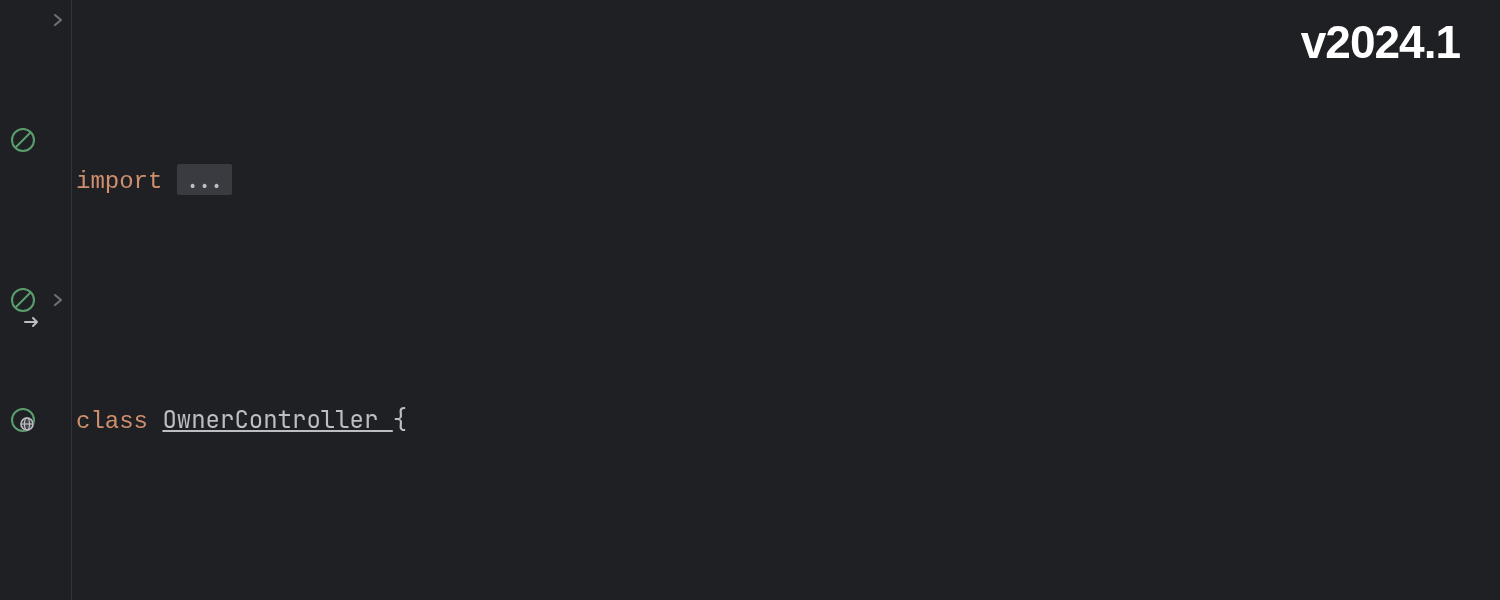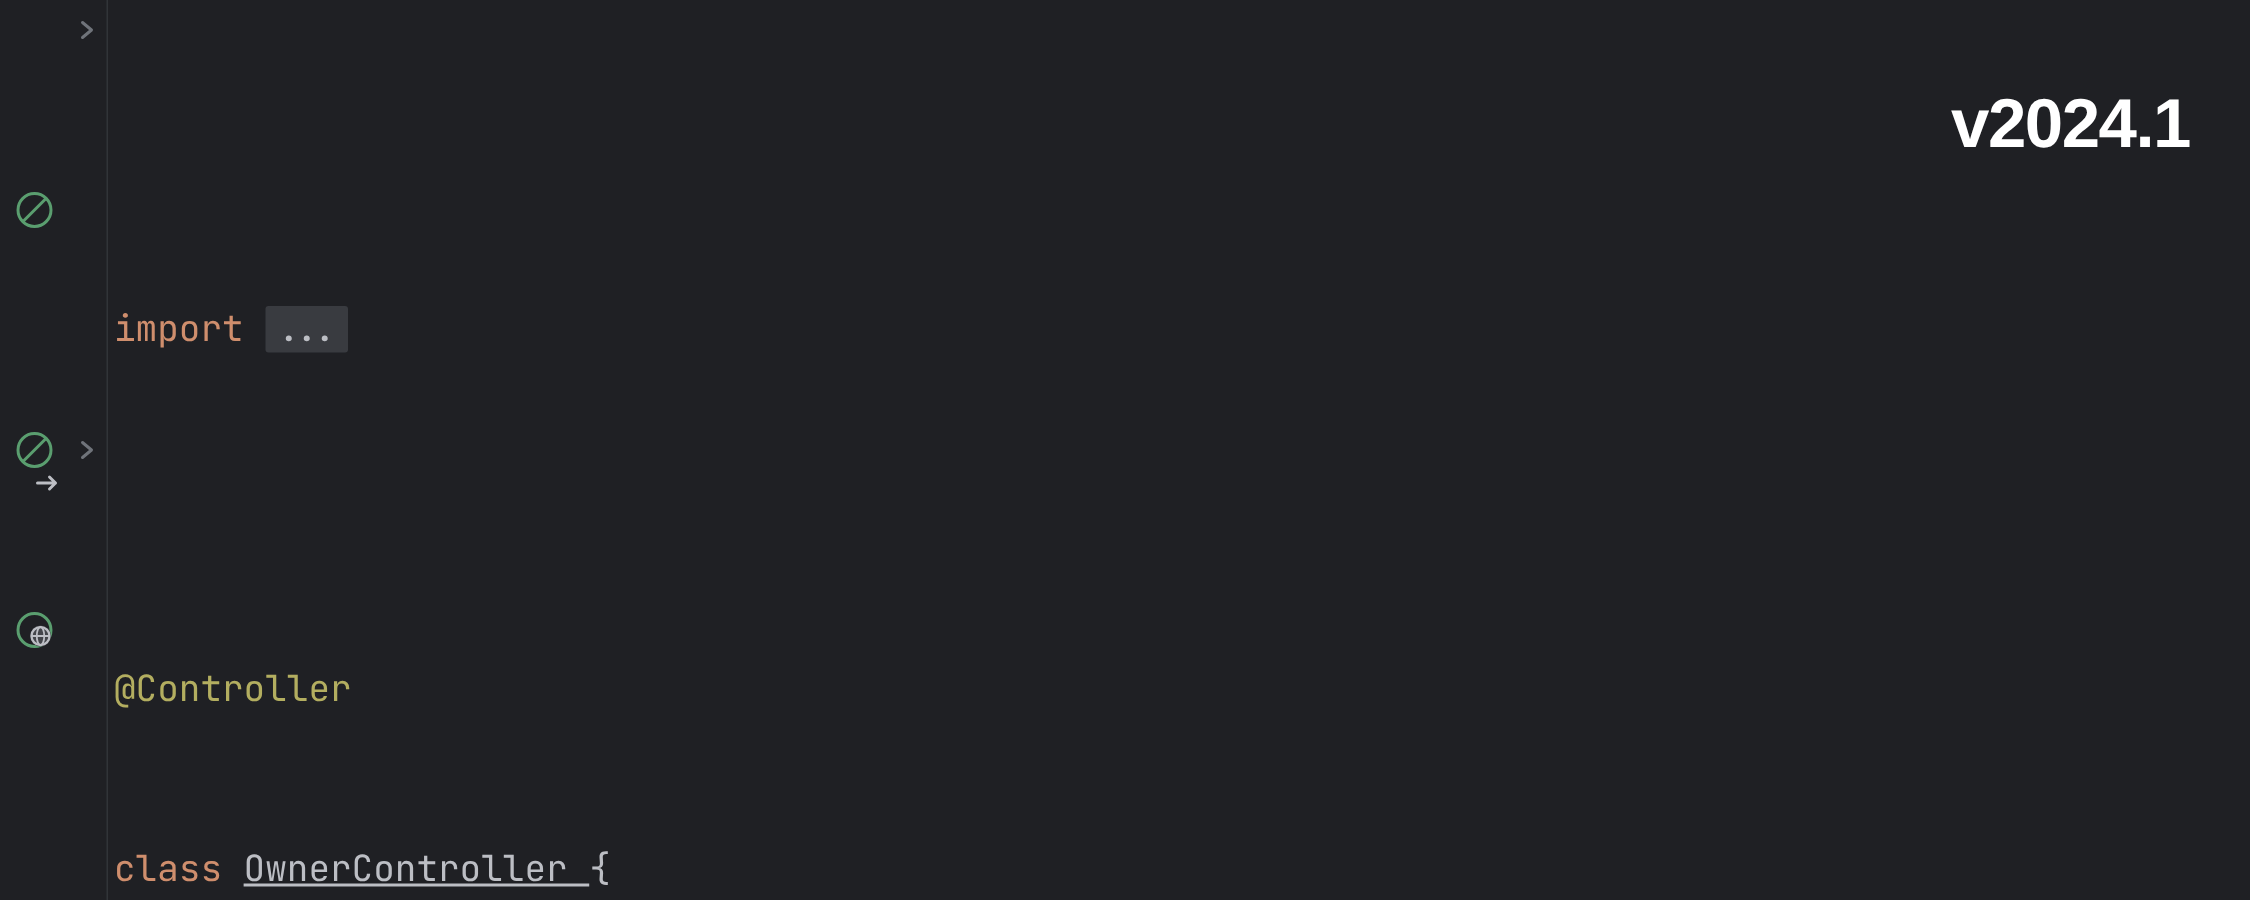--- a/index.html
+++ b/index.html
@@ -43,37 +43,36 @@
     align-items: center;
     justify-content: center;
     cursor: pointer;
   }
   .code {
     flex: 1;
     padding-top: 0;
     white-space: pre;
     position: relative;
     overflow: hidden;
-    margin-top: 40px;
   }
   .line {
     height: 40px;
     padding-left: 4px;
   }
   .version-badge {
     position: absolute;
     top: 22px;
     right: 40px;
     font-family: -apple-system, BlinkMacSystemFont, 'SF Pro Display', 'Segoe UI', sans-serif;
     font-weight: 700;
     font-size: 46px;
     color: #ffffff;
     letter-spacing: -1px;
   }
-  .kw { color: #cf8e6d; }
+  .kw { color: #cf8e6d; font-family: Liberation Mono, monospace; }
   .type { color: #bcbec4; text-decoration: underline; }
   .annotation { color: #b3ae60; }
   .punct { color: #bcbec4; }
   .folded {
     background: #393b40;
     padding: 0 6px;
     border-radius: 2px;
     color: #bcbec4;
   }
   svg { display: block; }
@@ -119,21 +118,20 @@
           <line x1="11" y1="17" x2="23" y2="17" stroke="#bcbec4" stroke-width="1.2"></line>
         </svg>
     </div>
   </div>
 
   <div class="code">
     <div class="version-badge">v2024.1</div>
 
     <div class="line"><span class="kw">import </span><span class="folded">...</span></div>
     <div class="line"></div>
-    <div class="line"><span class="annotation">@Controller</span></div>
     <div class="line"><span class="kw">class </span><span class="type">OwnerController </span><span class="punct">{</span></div>
     
     
     
     
     
     
     
     
     

